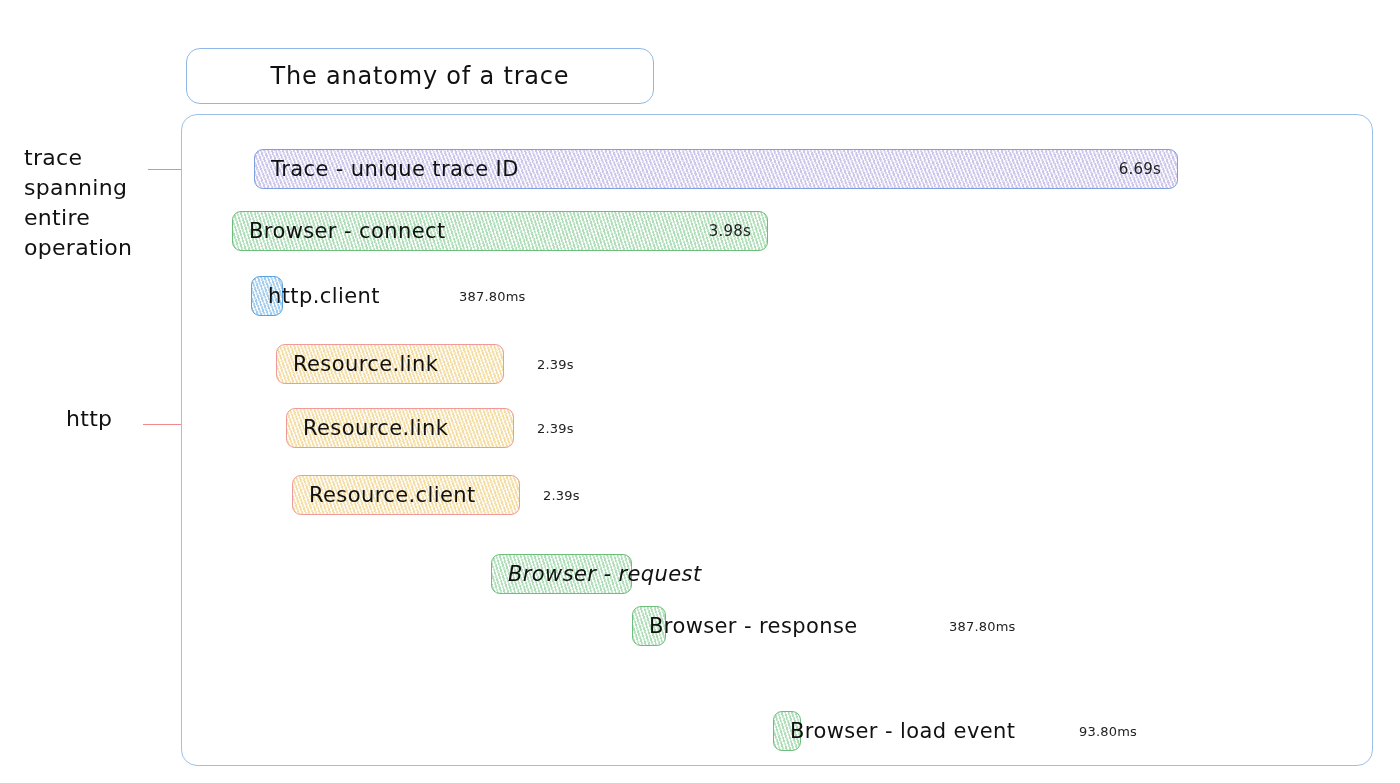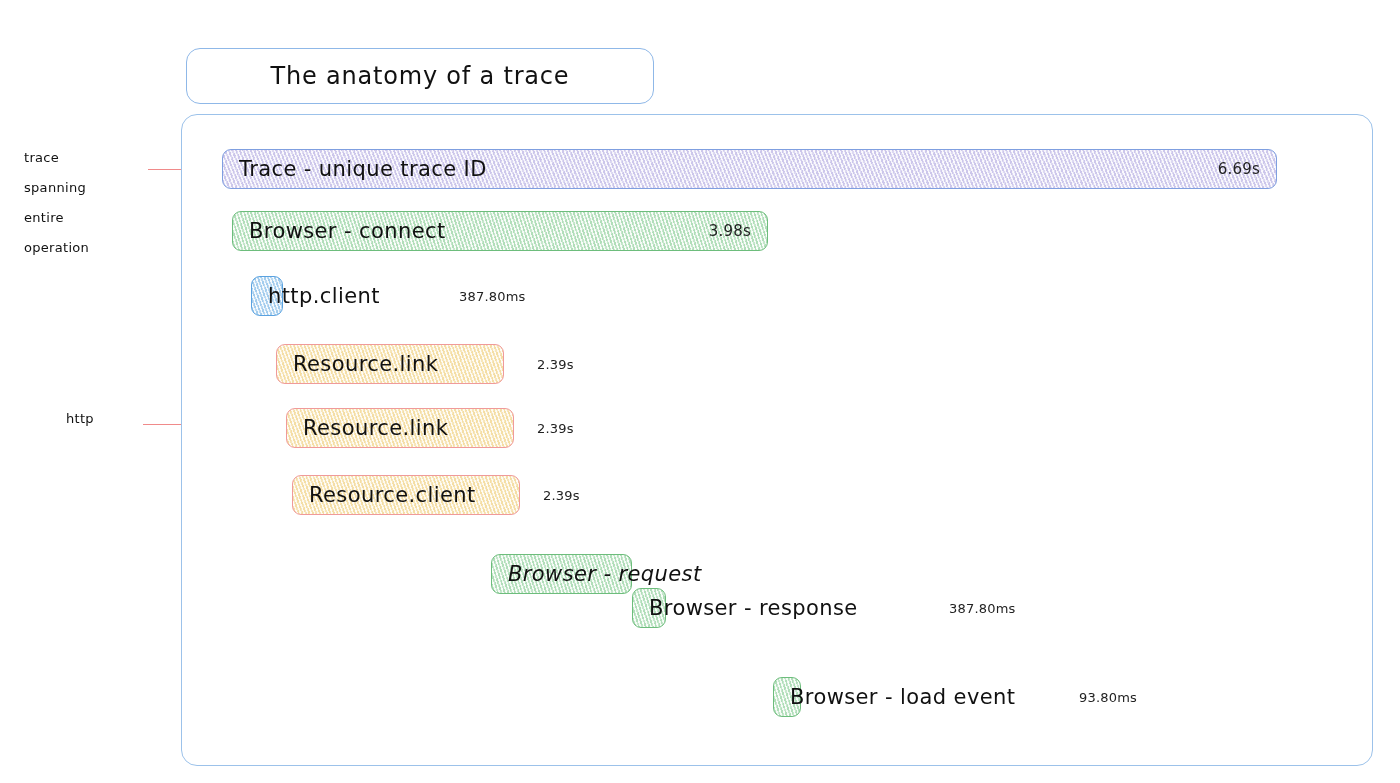--- a/index.html
+++ b/index.html
@@ -47,21 +47,21 @@
     height: 652px;
     border: 1.5px solid #9cc2ea;
     border-radius: 16px;
     box-sizing: border-box;
     background: #ffffff;
   }
 
   
   .annotation {
     position: absolute;
-    font-size: 13px;
+    font-size: 22px;
     line-height: 30px;
     color: #111111;
     letter-spacing: 0.3px;
     white-space: pre-line;
   }
   #annotation-trace { left: 24px; top: 143px; width: 150px; }
   #annotation-spans { left: 66px; top: 404px; width: 110px; text-align: left; }
 
   
   .leader-h {
@@ -172,21 +172,21 @@
 <div class="annotation" id="annotation-spans">http</div>
 
 <div class="leader-h" id="trace-leader-line"></div>
 <div class="leader-v" id="trace-leader-tick"></div>
 <div class="leader-h" id="spans-leader-line"></div>
 <div class="leader-v" id="spans-bracket"></div>
 
 <div id="diagram-frame">
 
   <div class="row" style="left:40px; top:32px; width:1131px;">
-    <div class="bar fill-purple" style="width:1055px;">
+    <div class="bar fill-purple" style="width:924px;margin-left:32px;">
       <span class="bar-label">Trace - unique trace ID</span>
       <span class="bar-duration-inside">6.69s</span>
     </div>
   </div>
 
   <div class="row" style="left:50px; top:94px; width:649px;">
     <div class="bar fill-green" style="width:536px;">
       <span class="bar-label">Browser - connect</span>
       <span class="bar-duration-inside">3.98s</span>
     </div>
@@ -219,27 +219,27 @@
     </div>
     <span class="duration-outside" style="left:251px;">2.39s</span>
   </div>
 
   <div class="row" style="left:309px; top:437px; width:420px;font-style:italic;">
     <div class="bar fill-green" style="width:141px;">
       <span class="bar-label">Browser - request</span>
     </div>
   </div>
 
-  <div class="row" style="left:450px; top:471px; width:600px;text-decoration:underline;">
+  <div class="row" style="left:450px; top:489px; width:600px;text-decoration:underline;">
     <div class="bar fill-green" style="width:34px;">
       <span class="bar-label">Browser - response</span>
     </div>
     <span class="duration-outside" style="left:317px;">387.80ms</span>
   </div>
 
-  <div class="row" style="left:591px; top:560px; width:560px;">
+  <div class="row" style="left:591px; top:594px; width:560px;">
     <div class="bar fill-green" style="width:28px;">
       <span class="bar-label">Browser - load event</span>
     </div>
     <span class="duration-outside" style="left:306px;">93.80ms</span>
   </div>
 
 </div>
 
 </body></html>

